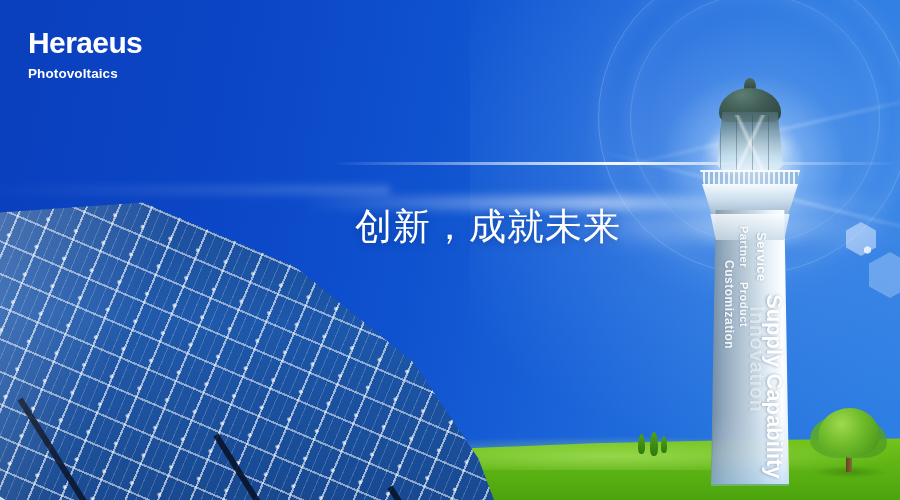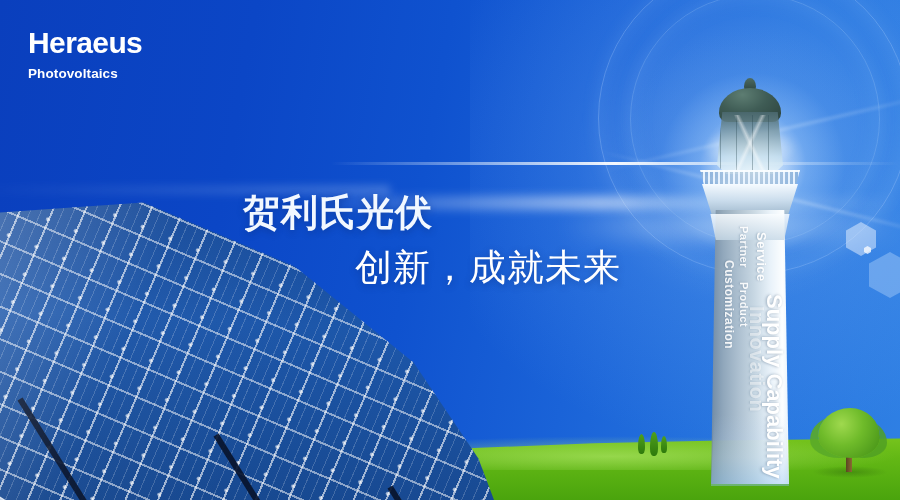--- a/index.html
+++ b/index.html
@@ -320,17 +320,16 @@
     <div class="panel-gap pg3"></div>
   </div>
   <div class="panel-shine"></div>
 
   <div class="logo">
     <div class="logo-word">Heraeus</div>
     <div class="logo-sub">Photovoltaics</div>
   </div>
 
   <div class="headline">
-    <div class="hl1">贺利氏光伏</div>
     <div class="hl2">创新，成就未来</div>
   </div>
 
 </div>
 
 </body></html>

